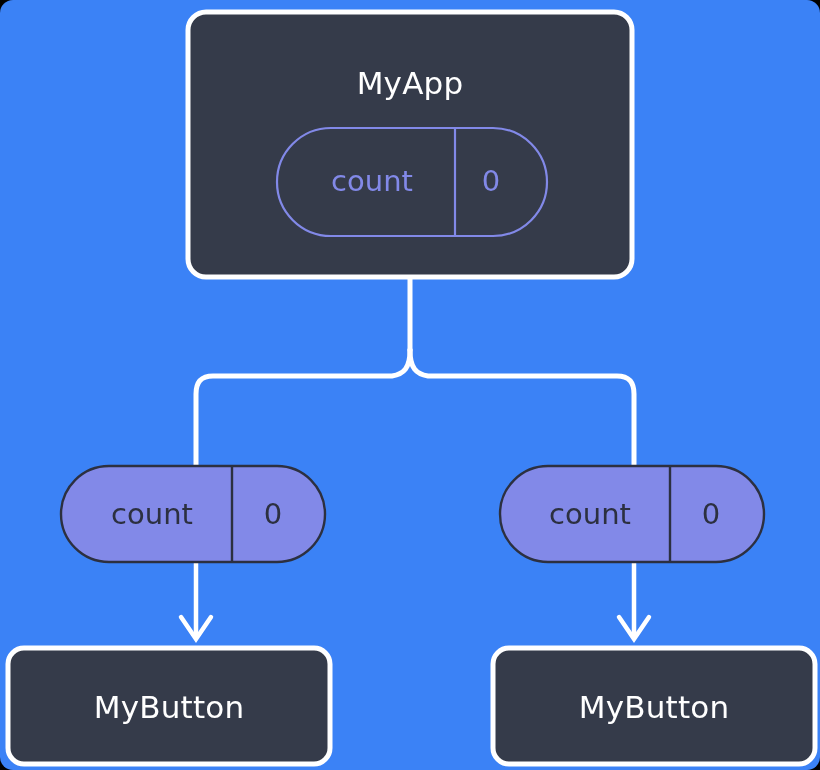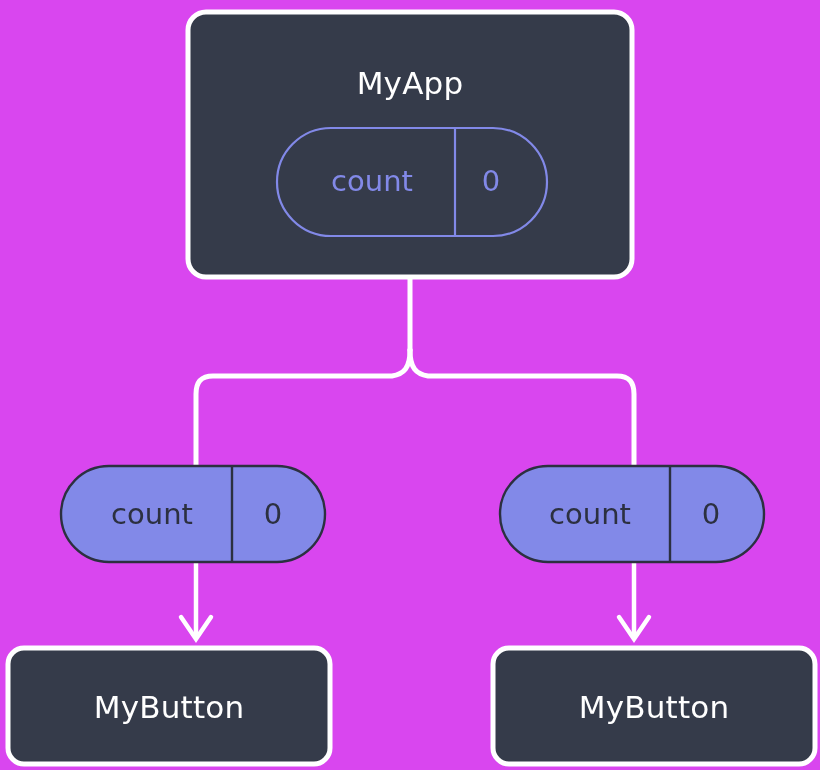--- a/index.html
+++ b/index.html
@@ -4,23 +4,24 @@
 <style>
   html, body {
     margin: 0;
     padding: 0;
     background: #000000;
   }
   #stage {
     position: relative;
     width: 820px;
     height: 770px;
-    background: #d946ef;
+    background: #3b82f6;
     overflow: hidden;
     font-family: "DejaVu Sans", "Liberation Sans", sans-serif;
+    border-radius: 13px;
   }
   #stage svg.layer {
     position: absolute;
     left: 0;
     top: 0;
     width: 820px;
     height: 770px;
     overflow: visible;
   }
   .node-label {

